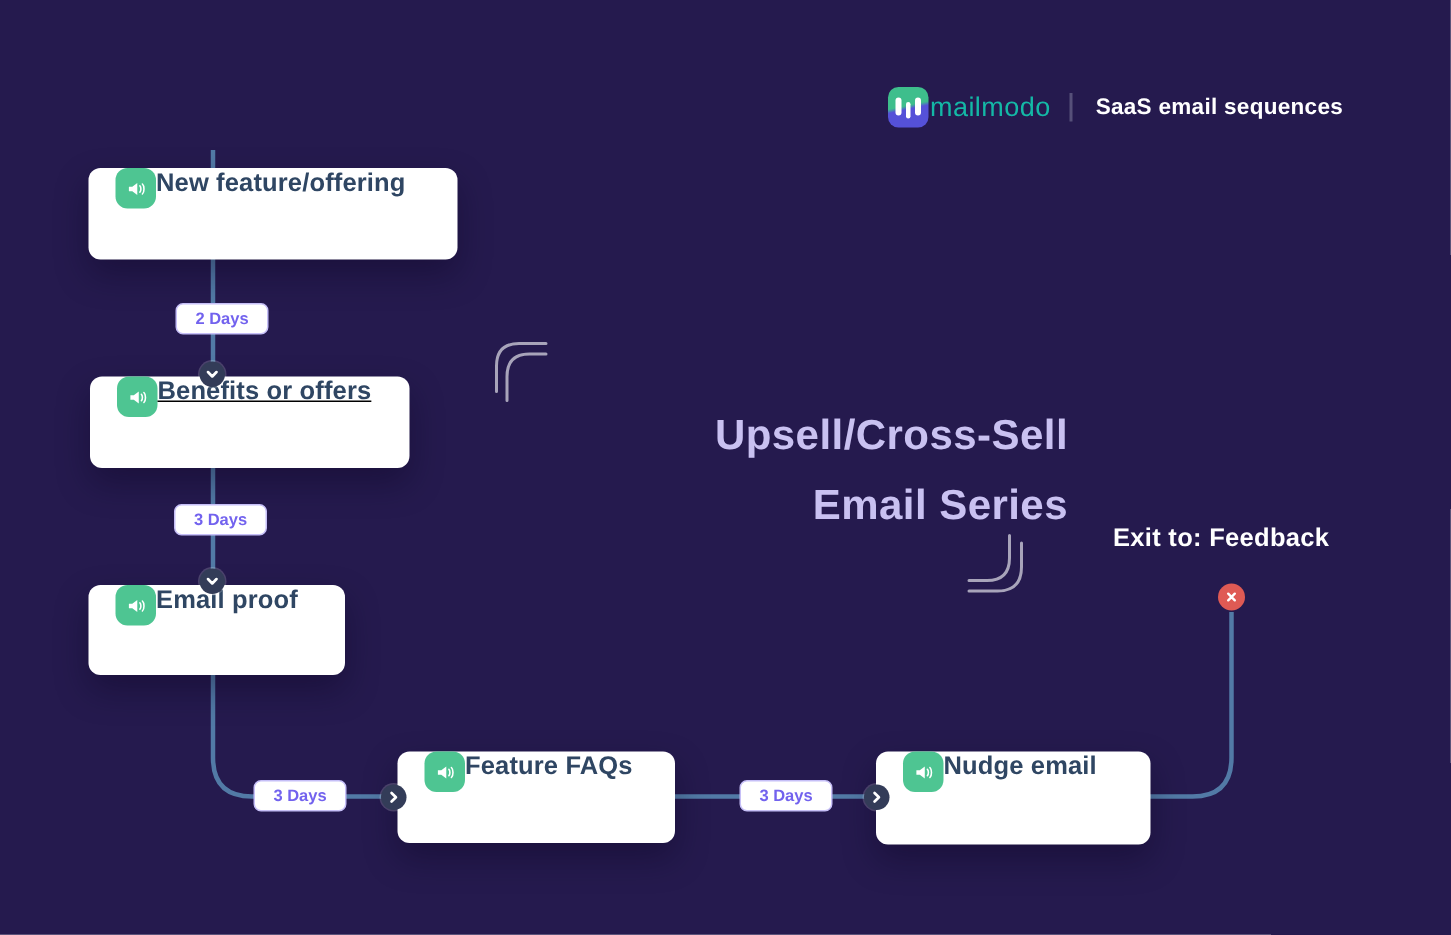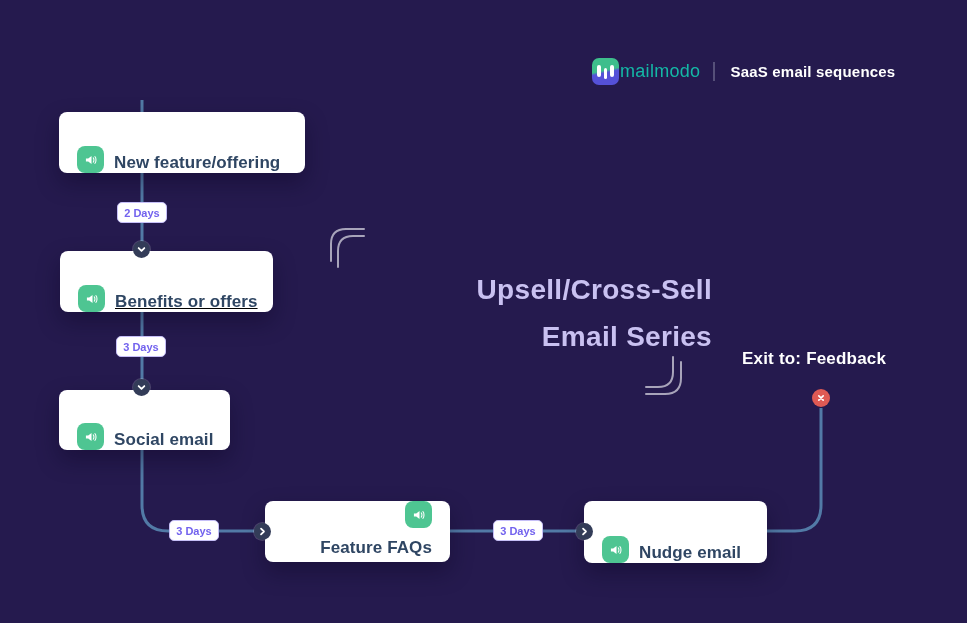--- a/index.html
+++ b/index.html
@@ -4,31 +4,31 @@
 <style>
   html,body{margin:0;padding:0;}
   body{font-family:"Liberation Sans","DejaVu Sans",sans-serif;}
   #canvas{
     position:relative;width:967px;height:623px;overflow:hidden;
     background:#251a4e;
   }
   #flow-svg{position:absolute;left:0;top:0;z-index:1;}
   .card{
     position:absolute;z-index:2;background:#ffffff;border-radius:8px;
-    display:flex;align-items:flex-end;gap:10px;padding:0 18px;box-sizing:border-box;
+    display:flex;align-items:flex-start;gap:0;padding:0 18px;box-sizing:border-box;
     box-shadow:0 10px 22px rgba(8,4,30,.35);
   }
   .node-icon{
     width:27px;height:27px;border-radius:8px;background:#4ec592;
     display:flex;align-items:center;justify-content:center;flex:0 0 auto;
   }
   .node-label{font-size:17px;font-weight:700;color:#2f4663;letter-spacing:.1px;white-space:nowrap;}
   .delay-badge{
     position:absolute;z-index:3;background:#ffffff;border:1.5px solid #c6bff7;border-radius:5px;
-    width:50px;height:21px;box-sizing:border-box;display:flex;align-items:center;justify-content:center;
+    width:62px;height:21px;box-sizing:border-box;display:flex;align-items:center;justify-content:center;
     font-size:11px;font-weight:700;color:#7262ee;
   }
   .step-circle{
     position:absolute;z-index:3;width:17px;height:17px;border-radius:50%;background:#333c58;
     display:flex;align-items:center;justify-content:center;
     box-shadow:0 0 0 1px rgba(255,255,255,.18);
   }
   .exit-circle{
     position:absolute;z-index:3;width:18px;height:18px;border-radius:50%;background:#df5a54;
     display:flex;align-items:center;justify-content:center;
@@ -110,24 +110,24 @@
   </div>
 
   <div class="card" style="left:59px;top:390px;width:171px;height:60px;">
     <span class="node-icon">
       <svg width="14" height="14" viewBox="0 0 16 16">
         <path d="M2.2 6.2 H4.8 L8.6 3.4 V12.6 L4.8 9.8 H2.2 Z" fill="#fff"></path>
         <path d="M10.6 5.6 C11.6 6.5 11.6 9.5 10.6 10.4" stroke="#fff" fill="none" stroke-width="1.2" stroke-linecap="round"></path>
         <path d="M12.5 4.2 C14.1 5.6 14.1 10.4 12.5 11.8" stroke="#fff" fill="none" stroke-width="1.2" stroke-linecap="round"></path>
       </svg>
     </span>
-    <span class="node-label">Social email</span>
+    <span class="node-label">Email proof</span>
   </div>
 
-  <div class="card" style="left:265px;top:501px;width:185px;height:61px;flex-direction:column;">
+  <div class="card" style="left:265px;top:501px;width:185px;height:61px;">
     <span class="node-icon">
       <svg width="14" height="14" viewBox="0 0 16 16">
         <path d="M2.2 6.2 H4.8 L8.6 3.4 V12.6 L4.8 9.8 H2.2 Z" fill="#fff"></path>
         <path d="M10.6 5.6 C11.6 6.5 11.6 9.5 10.6 10.4" stroke="#fff" fill="none" stroke-width="1.2" stroke-linecap="round"></path>
         <path d="M12.5 4.2 C14.1 5.6 14.1 10.4 12.5 11.8" stroke="#fff" fill="none" stroke-width="1.2" stroke-linecap="round"></path>
       </svg>
     </span>
     <span class="node-label">Feature FAQs</span>
   </div>
 

